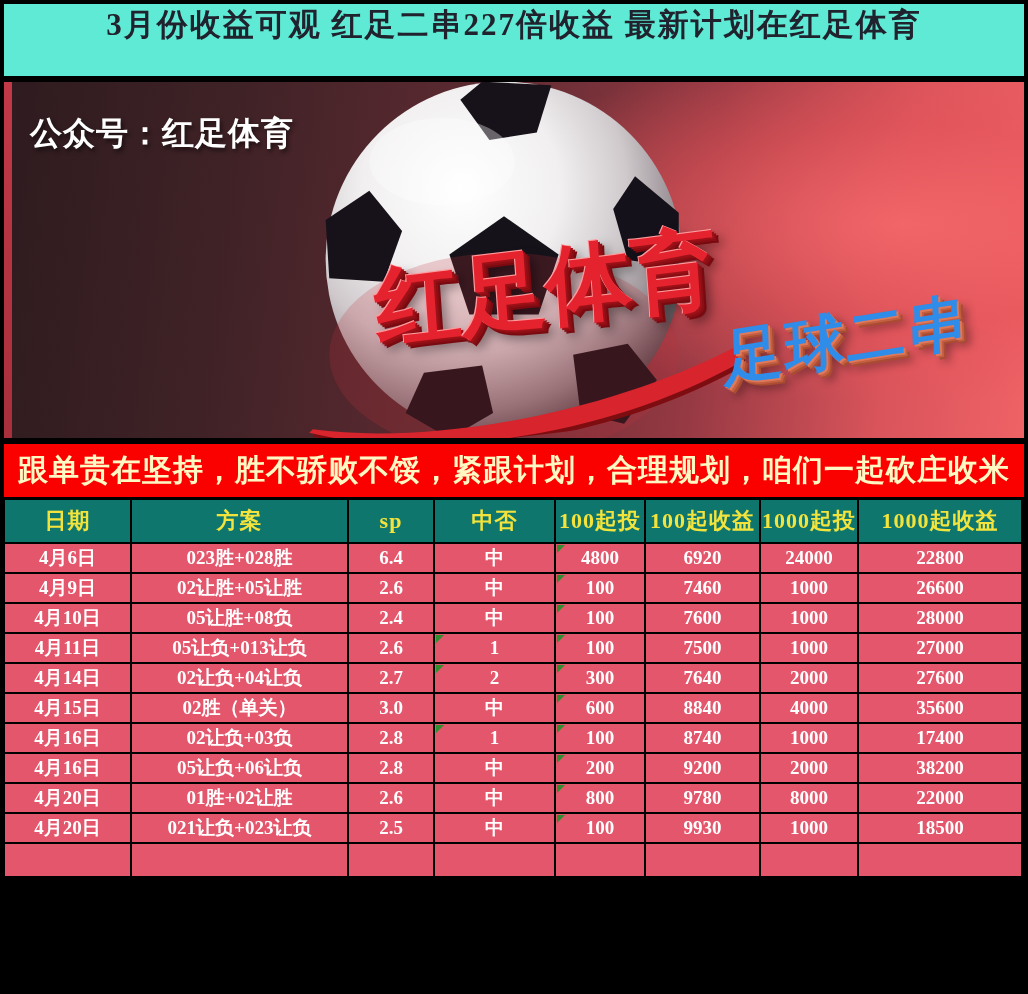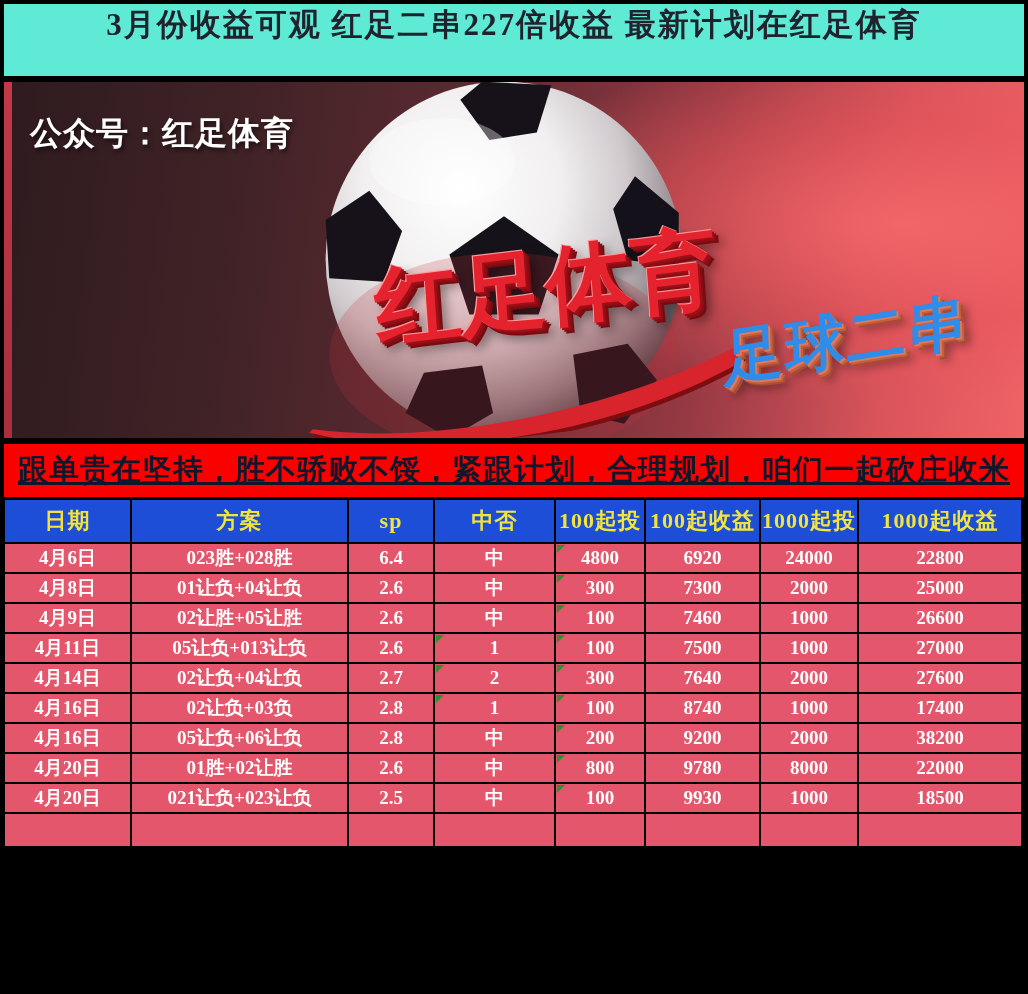--- a/index.html
+++ b/index.html
@@ -49,33 +49,33 @@
     font-family:"Liberation Sans","DejaVu Sans",sans-serif;
     font-size:60px;font-weight:bold;color:#2f8ce8;letter-spacing:2px;white-space:nowrap;
     text-shadow:2px 2px 0 #e0795a,4px 4px 0 #c55f41,6px 6px 0 #a94c31,9px 9px 10px rgba(0,0,0,.45);
   }
   
   #slogan{
     position:absolute;top:444px;left:4px;width:1020px;height:53px;
     background:#fa0100;display:flex;align-items:center;justify-content:center;
   }
   #slogan .text{
-    font-size:30px;font-weight:bold;color:#0f172a;letter-spacing:1px;white-space:nowrap;text-decoration:underline;
+    font-size:30px;font-weight:bold;color:#fef9c3;letter-spacing:1px;white-space:nowrap;
   }
   
   #sheet{position:absolute;top:498px;left:3px;width:1022px;}
   table{border-collapse:collapse;table-layout:fixed;width:1018px;}
   col.c0{width:127px}col.c1{width:217px}col.c2{width:86px}col.c3{width:121px}
   col.c4{width:90px}col.c5{width:115px}col.c6{width:98px}col.c7{width:164px}
   th,td{
     border:2px solid #000;position:relative;overflow:hidden;white-space:nowrap;
     text-align:center;vertical-align:middle;
   }
   thead th{
-    height:40px;background:#1d4ed8;color:#f2e43c;
+    height:40px;background:#0f766e;color:#f2e43c;
     font-size:22px;font-weight:bold;letter-spacing:1px;text-align:center;
   }
   tbody td{
     height:25px;background:#e4566b;color:#fff;font-size:19px;font-weight:bold;
   }
   tbody tr:last-child td{height:30px;}
   .marker{
     position:absolute;top:1px;left:1px;width:0;height:0;
     border-top:8px solid #2f8f2f;border-right:8px solid transparent;
   }
@@ -154,38 +154,38 @@
           <td><span>4月6日</span></td>
           <td><span>023胜+028胜</span></td>
           <td><span>6.4</span></td>
           <td><span>中</span></td>
           <td><span class="marker"></span><span>4800</span></td>
           <td><span>6920</span></td>
           <td><span>24000</span></td>
           <td><span>22800</span></td>
         </tr>
         <tr>
-          <td><span>4月8日</span></td>
-          <td><span>01让负+04让负</span></td>
-          <td><span>2.6</span></td>
-          <td><span>中</span></td>
-          <td><span class="marker"></span><span>300</span></td>
-          <td><span>7300</span></td>
-          <td><span>2000</span></td>
-          <td><span>25000</span></td>
-        </tr>
-        <tr>
           <td><span>4月9日</span></td>
           <td><span>02让胜+05让胜</span></td>
           <td><span>2.6</span></td>
           <td><span>中</span></td>
           <td><span class="marker"></span><span>100</span></td>
           <td><span>7460</span></td>
           <td><span>1000</span></td>
           <td><span>26600</span></td>
+        </tr>
+        <tr>
+          <td><span>4月10日</span></td>
+          <td><span>05让胜+08负</span></td>
+          <td><span>2.4</span></td>
+          <td><span>中</span></td>
+          <td><span class="marker"></span><span>100</span></td>
+          <td><span>7600</span></td>
+          <td><span>1000</span></td>
+          <td><span>28000</span></td>
         </tr>
         <tr>
           <td><span>4月11日</span></td>
           <td><span>05让负+013让负</span></td>
           <td><span>2.6</span></td>
           <td><span class="marker"></span><span>1</span></td>
           <td><span class="marker"></span><span>100</span></td>
           <td><span>7500</span></td>
           <td><span>1000</span></td>
           <td><span>27000</span></td>
@@ -194,20 +194,30 @@
           <td><span>4月14日</span></td>
           <td><span>02让负+04让负</span></td>
           <td><span>2.7</span></td>
           <td><span class="marker"></span><span>2</span></td>
           <td><span class="marker"></span><span>300</span></td>
           <td><span>7640</span></td>
           <td><span>2000</span></td>
           <td><span>27600</span></td>
         </tr>
         <tr>
+          <td><span>4月15日</span></td>
+          <td><span>02胜（单关）</span></td>
+          <td><span>3.0</span></td>
+          <td><span>中</span></td>
+          <td><span class="marker"></span><span>600</span></td>
+          <td><span>8840</span></td>
+          <td><span>4000</span></td>
+          <td><span>35600</span></td>
+        </tr>
+        <tr>
           <td><span>4月16日</span></td>
           <td><span>02让负+03负</span></td>
           <td><span>2.8</span></td>
           <td><span class="marker"></span><span>1</span></td>
           <td><span class="marker"></span><span>100</span></td>
           <td><span>8740</span></td>
           <td><span>1000</span></td>
           <td><span>17400</span></td>
         </tr>
         <tr>

